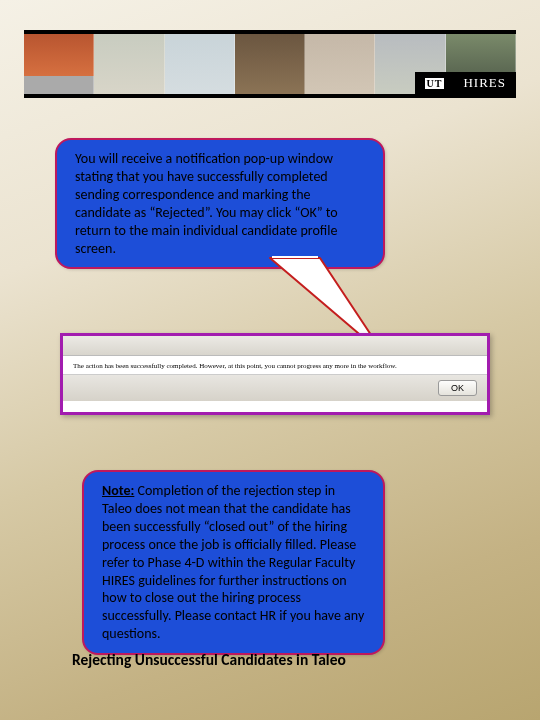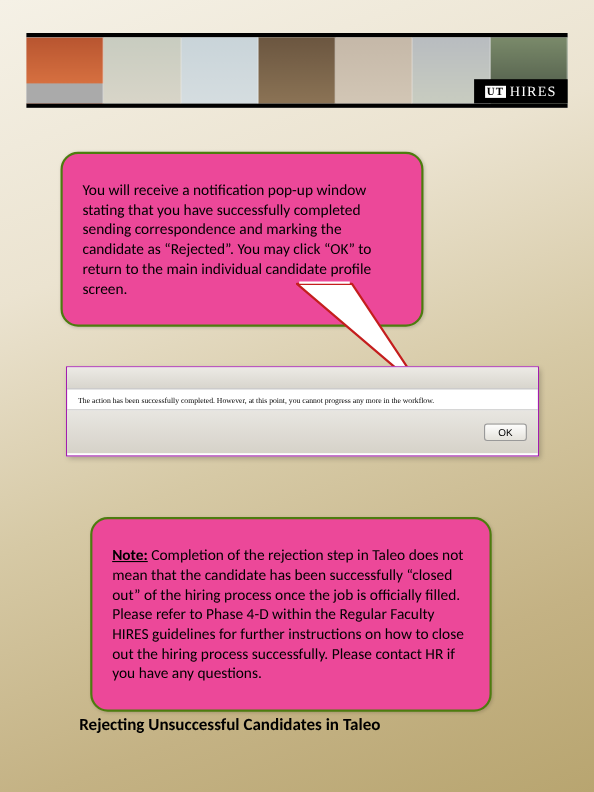--- a/index.html
+++ b/index.html
@@ -39,86 +39,86 @@
       right: 0;
       bottom: 0;
       background: #000;
       color: #fff;
       font-family: Georgia, serif;
       font-size: 13px;
       padding: 3px 10px;
       letter-spacing: 1px;
       display: flex;
       align-items: center;
-      gap: 3px;
+      gap: 19px;
     }
     .logo-bar .ut {
       background: #fff;
       color: #000;
       padding: 0 2px;
       font-weight: bold;
       font-size: 10px;
     }
     .callout {
-      background: #ec4899;
-      border: 2px solid #4d7c0f;
+      background: #1d4ed8;
+      border: 2px solid #be185d;
       border-radius: 16px;
-      padding: 24px 18px;
+      padding: 10px 18px;
       font-size: 14px;
       line-height: 1.28;
       position: absolute;
       box-shadow: 1px 1px 3px rgba(0,0,0,0.15);
     }
     .callout-1 {
       left: 55px;
       top: 138px;
       width: 330px;
     }
     .callout-2 {
       left: 82px;
       top: 470px;
-      width: 365px;
+      width: 303px;
     }
     .note-label {
       font-weight: bold;
       text-decoration: underline;
     }
     .tail-line1 {
       position: absolute;
       left: 260px;
       top: 256px;
       width: 130px;
       height: 108px;
     }
     .tail-line1 svg { width: 100%; height: 100%; }
     .screenshot {
       position: absolute;
       left: 60px;
       top: 333px;
       width: 430px;
       height: 82px;
       background: #fff;
-      border: 1px solid #a21caf;
+      border: 3px solid #a21caf;
       box-shadow: 2px 2px 5px rgba(0,0,0,0.25);
     }
     .screenshot-top {
       height: 20px;
       background: linear-gradient(#eceae5, #d8d5cd);
       border-bottom: 1px solid #bbb;
     }
     .screenshot-body {
       padding: 6px 10px 4px;
       font-size: 7px;
       font-family: Georgia, serif;
       color: #000;
       white-space: nowrap;
       overflow: hidden;
     }
     .screenshot-button-row {
-      height: 40px;
+      height: 27px;
       background: linear-gradient(#e8e6e1, #d6d2c9);
       border-top: 1px solid #ccc;
       display: flex;
       justify-content: flex-end;
       align-items: center;
       padding-right: 10px;
     }
     .ok-button {
       background: linear-gradient(#fdfdfc, #e5e3dc);
       border: 1px solid #999;

